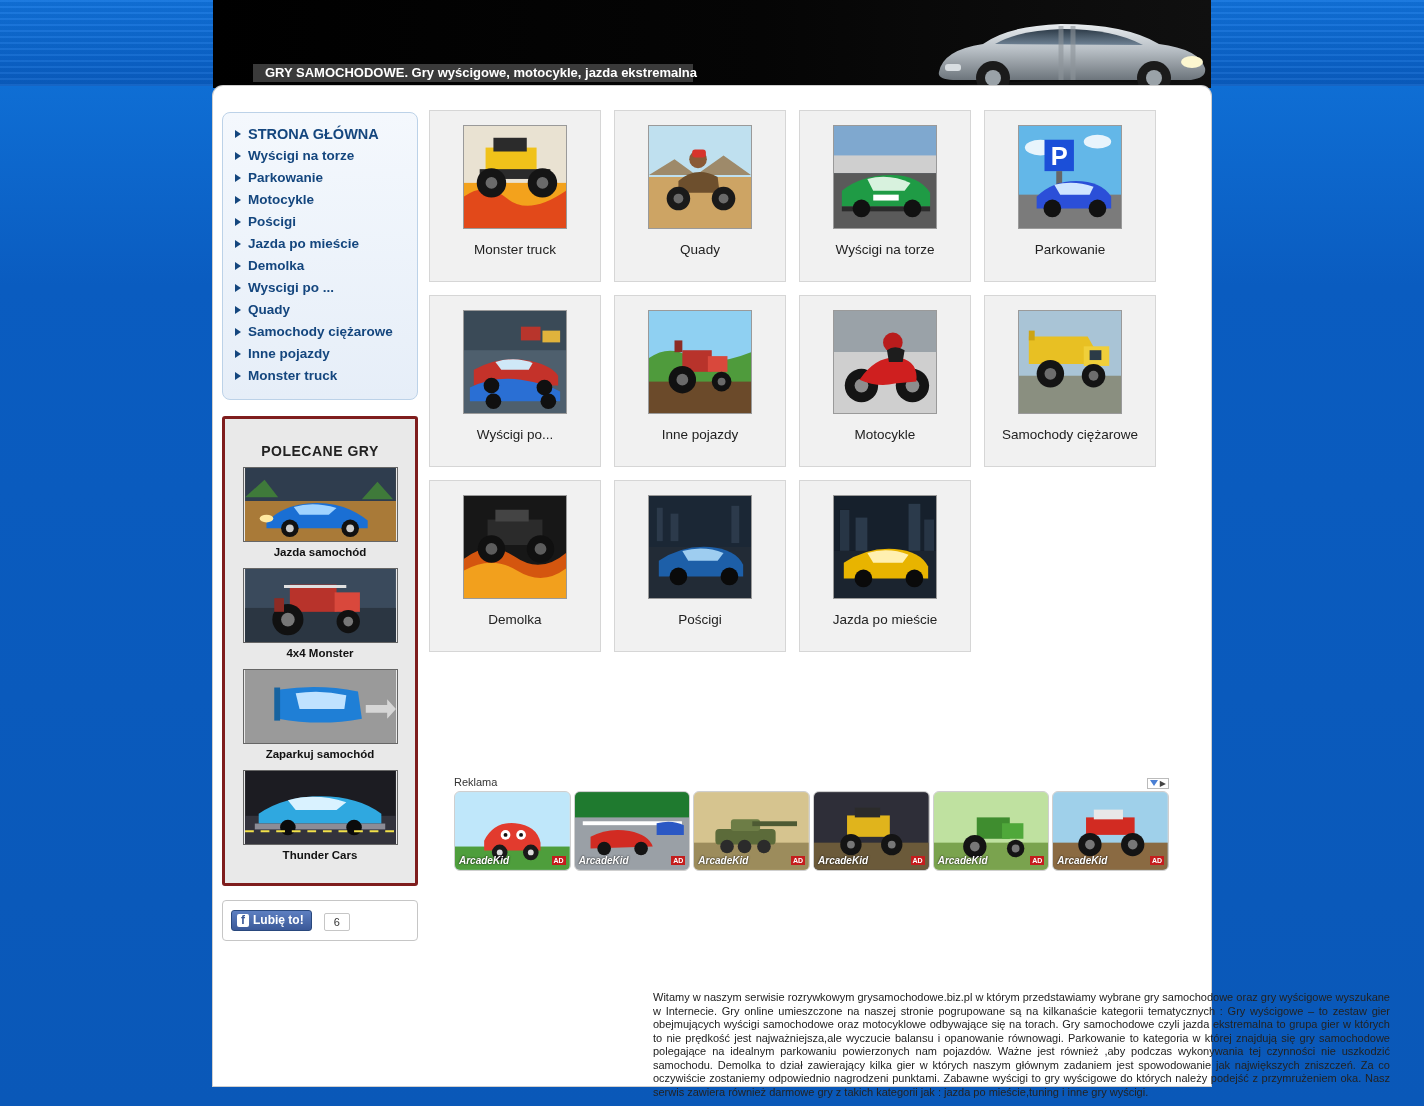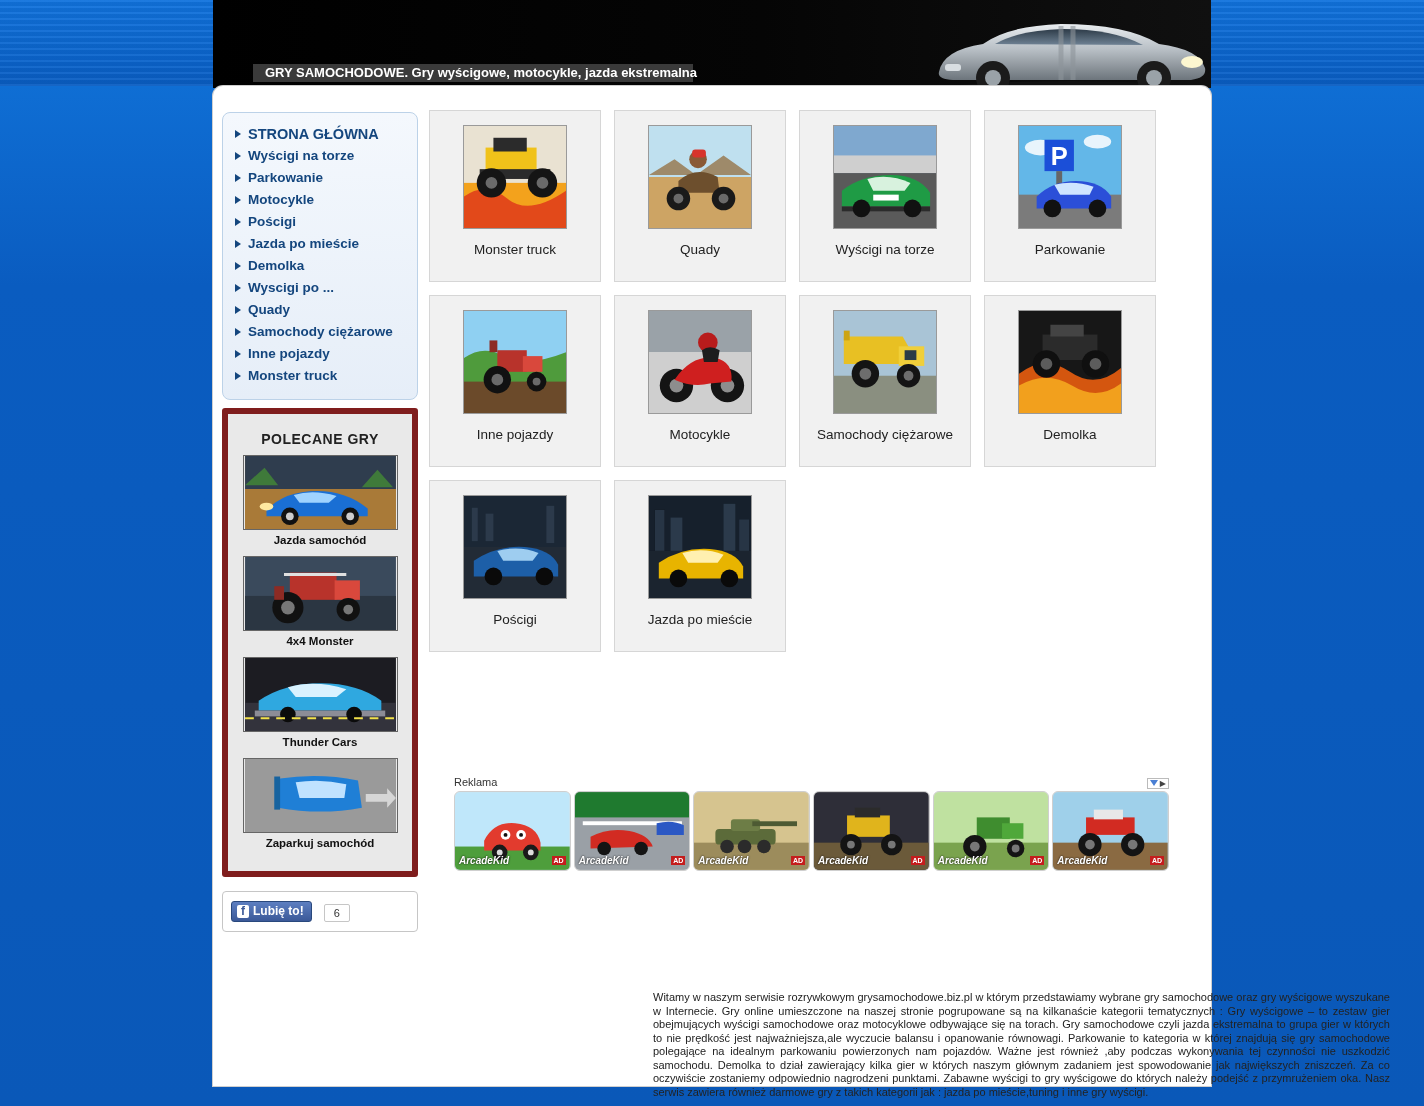--- a/index.html
+++ b/index.html
@@ -82,24 +82,24 @@
     line-height:18px;
   }
   .menu-item .bullet {
     width:0;height:0;border-left:6px solid #14467e;
     border-top:4px solid transparent;border-bottom:4px solid transparent;
     margin-right:7px;
   }
   .menu-item.first { font-size:14.5px; }
 
   .promo-box {
-    margin-top:8px;
-    border:6px solid #7f1d1d;
+    margin-top:16px;
+    border:3px solid #7f1d1d;
     background:#e9e9e9;
-    padding:13px 8px 12px 8px;
+    padding:20px 8px 12px 8px;
     border-radius:3px;
   }
   .promo-title {
     text-align:center; font-size:14px; font-weight:bold; color:#222;
     margin:4px 0 8px 0; letter-spacing:.5px;
   }
   .promo-item { text-align:center; margin-bottom:10px; }
   .promo-thumb {
     width:155px; height:75px; margin:0 auto; border:1px solid #666;
     position:relative; overflow:hidden;
@@ -305,47 +305,47 @@
                 <circle cx="106" cy="54" r="5" fill="#777"></circle>
               <rect x="30" y="30" width="10" height="14" fill="#8d2b24"></rect>
             </svg>
           </div>
           <div class="promo-name">4x4 Monster</div>
         </div>
 
         <div class="promo-item">
           <div class="promo-thumb">
             <svg class="art" viewBox="0 0 155 75">
+              <rect width="155" height="75" fill="#8d8d8d"></rect>
+              <rect width="155" height="75" fill="#9a9a9a"></rect>
+              <g fill="#1f7fd6">
+                <path d="M36 20 Q76 14 116 22 L120 50 Q78 58 34 50 Z"></path>
+              </g>
+              <path d="M52 24 Q78 20 104 26 L102 40 L56 40 Z" fill="#bfe2ff"></path>
+              <rect x="30" y="18" width="6" height="34" fill="#17639f"></rect>
+              <path d="M124 36 L146 36 L146 30 L155 40 L146 50 L146 44 L124 44 Z" fill="#d6d6d6"></path>
+            </svg>
+          </div>
+          <div class="promo-name">Zaparkuj samochód</div>
+        </div>
+
+        <div class="promo-item">
+          <div class="promo-thumb">
+            <svg class="art" viewBox="0 0 155 75">
               <rect width="155" height="75" fill="#1c1c22"></rect>
               <rect y="46" width="155" height="29" fill="#33333c"></rect>
               <path d="M14 44 Q40 26 78 26 Q116 26 140 44 L140 54 L14 54 Z" fill="#2fa8e0"></path>
               <path d="M44 30 Q72 22 104 32 L94 40 L52 40 Z" fill="#d9f2ff"></path>
               <rect x="10" y="54" width="134" height="6" fill="#8c8c96"></rect>
               <circle cx="44" cy="58" r="8" fill="#0b0b0b"></circle>
               <circle cx="112" cy="58" r="8" fill="#0b0b0b"></circle>
               <path d="M0 62 L155 62" stroke="#f2e14a" stroke-width="2" stroke-dasharray="9 7"></path>
             </svg>
           </div>
           <div class="promo-name">Thunder Cars</div>
-        </div>
-
-        <div class="promo-item">
-          <div class="promo-thumb">
-            <svg class="art" viewBox="0 0 155 75">
-              <rect width="155" height="75" fill="#8d8d8d"></rect>
-              <rect width="155" height="75" fill="#9a9a9a"></rect>
-              <g fill="#1f7fd6">
-                <path d="M36 20 Q76 14 116 22 L120 50 Q78 58 34 50 Z"></path>
-              </g>
-              <path d="M52 24 Q78 20 104 26 L102 40 L56 40 Z" fill="#bfe2ff"></path>
-              <rect x="30" y="18" width="6" height="34" fill="#17639f"></rect>
-              <path d="M124 36 L146 36 L146 30 L155 40 L146 50 L146 44 L124 44 Z" fill="#d6d6d6"></path>
-            </svg>
-          </div>
-          <div class="promo-name">Zaparkuj samochód</div>
         </div>
       </div>
 
       <div class="fb-box">
         <div class="fb-btn">
           <span class="fb-f">f</span>
           <span>Lubię to!</span>
         </div>
         <div class="fb-count-wrap">
           <span class="fb-count">6</span>
@@ -421,20 +421,38 @@
               <rect x="38" y="46" width="6" height="22" fill="#666"></rect>
               <path d="M18 72 Q34 56 58 56 Q84 56 94 72 L94 84 L18 84 Z" fill="#2b4fd8"></path>
               <path d="M36 60 Q56 55 76 62 L72 70 L42 70 Z" fill="#cfe5ff"></path>
               <circle cx="34" cy="84" r="9" fill="#111"></circle>
               <circle cx="80" cy="84" r="9" fill="#111"></circle>
             </svg>
           </div>
           <div class="tile-label">Parkowanie</div>
         </div>
 
+        <div class="tile">
+          <div class="tile-img">
+            <svg class="art" viewBox="0 0 104 104">
+              <rect width="104" height="104" fill="#3a4a57"></rect>
+              <rect y="40" width="104" height="64" fill="#4e5f6d"></rect>
+              <rect x="58" y="16" width="20" height="14" fill="#b8352c"></rect>
+              <rect x="80" y="20" width="18" height="12" fill="#e0b33c"></rect>
+              <path d="M10 60 Q34 46 62 50 Q88 54 96 66 L96 76 L10 76 Z" fill="#c4322a"></path>
+              <path d="M32 52 Q52 46 70 53 L66 60 L38 60 Z" fill="#cfe8f7"></path>
+              <path d="M6 78 Q30 66 58 70 Q84 74 98 82 L98 92 L6 92 Z" fill="#2a6fd4"></path>
+              <circle cx="28" cy="76" r="8" fill="#101010"></circle>
+              <circle cx="82" cy="78" r="8" fill="#101010"></circle>
+              <circle cx="30" cy="92" r="8" fill="#101010"></circle>
+              <circle cx="86" cy="92" r="8" fill="#101010"></circle>
+            </svg>
+          </div>
+          <div class="tile-label">Wyścigi po...</div>
+        </div>
 
         <div class="tile">
           <div class="tile-img">
             <svg class="art" viewBox="0 0 104 104">
               <rect width="104" height="104" fill="#8fd0f2"></rect>
               <path d="M0 48 Q20 34 40 46 Q64 58 104 42 L104 104 L0 104 Z" fill="#4f9b3c"></path>
               <rect y="72" width="104" height="32" fill="#6b4a2a"></rect>
               <rect x="34" y="40" width="30" height="22" fill="#b8332b"></rect>
               <rect x="60" y="46" width="20" height="16" fill="#d9483c"></rect>
               <circle cx="34" cy="70" r="14" fill="#111"></circle>

